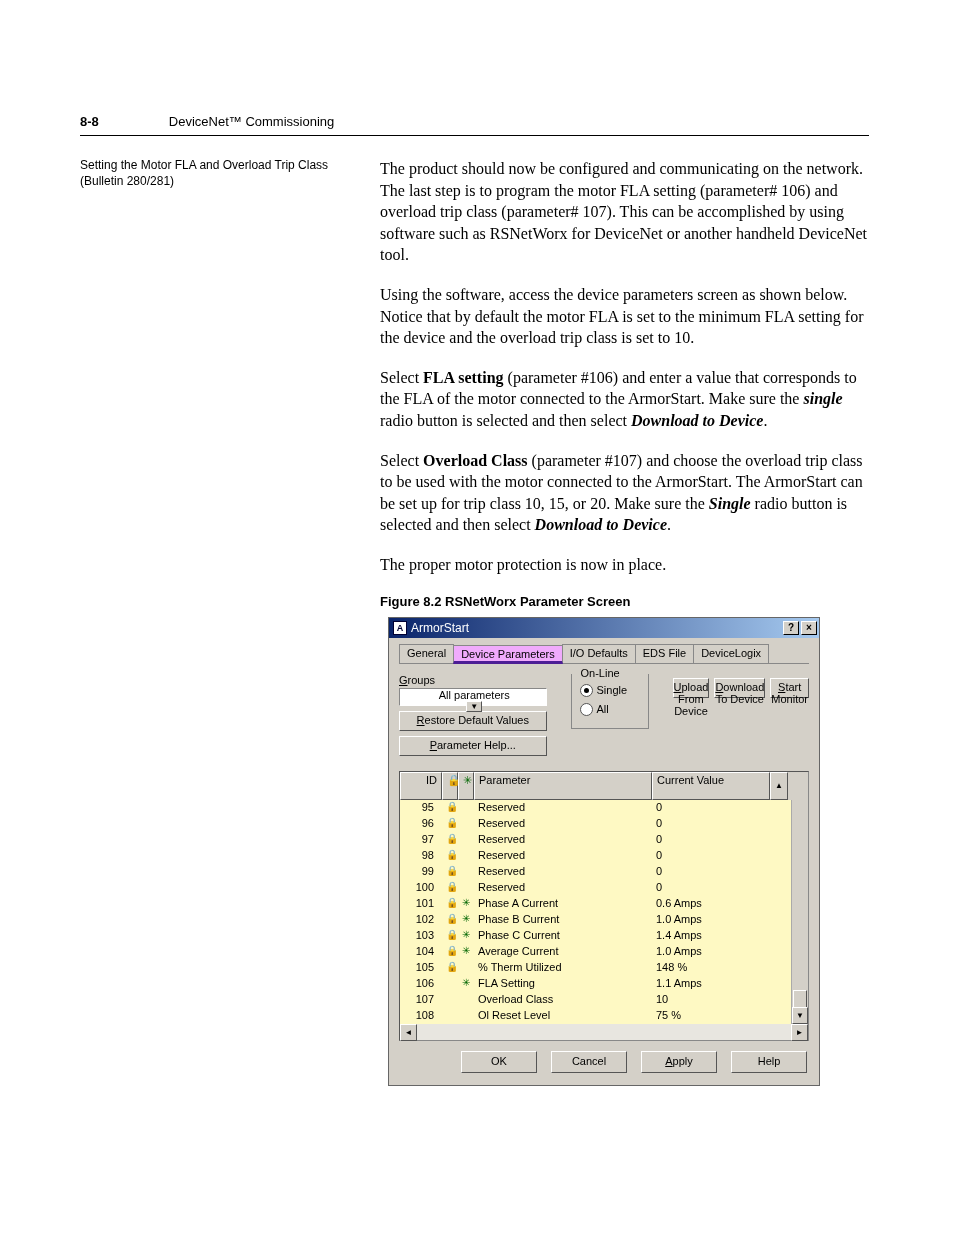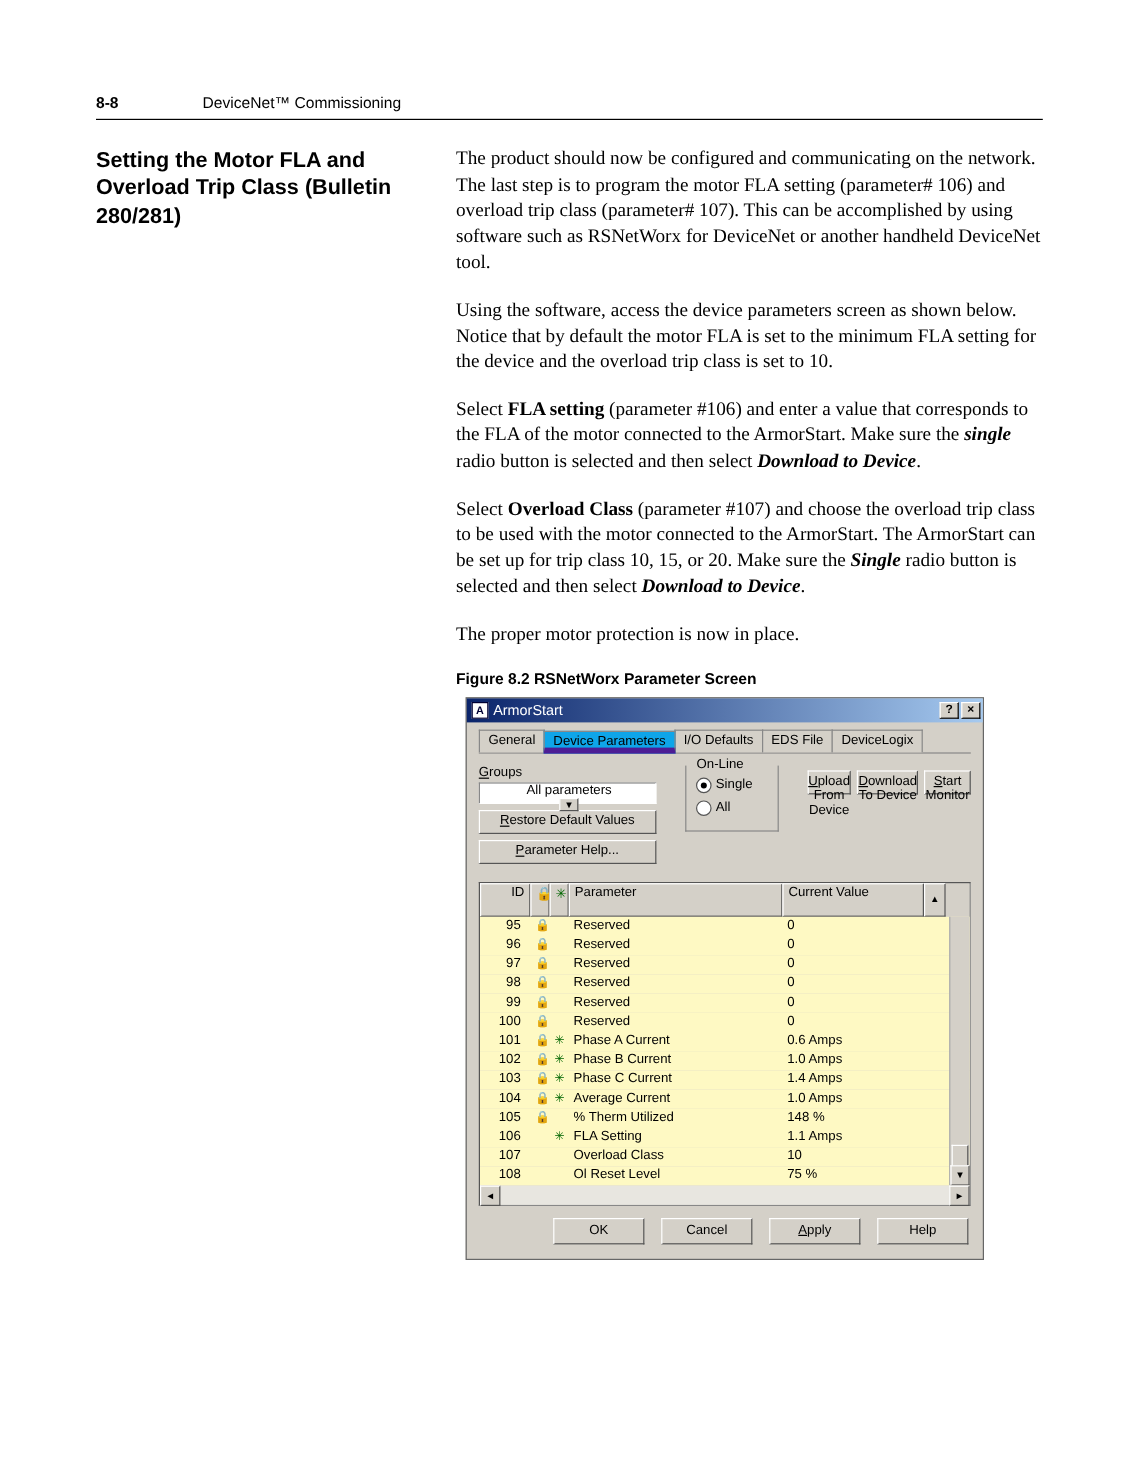--- a/index.html
+++ b/index.html
@@ -17,35 +17,36 @@
   }
   .running-head {
     display: flex;
     align-items: baseline;
     gap: 70px;
     font-family: Arial, Helvetica, sans-serif;
     font-size: 13px;
     border-bottom: 1px solid #000;
     padding-bottom: 6px;
     margin-bottom: 22px;
+    margin-top: 36px;
   }
   .running-head .pn { font-weight: 700; }
   .running-head .ch { font-weight: 400; }
   .columns { display: flex; gap: 0; }
   .left-col {
     width: 300px;
     flex: 0 0 300px;
     padding-right: 20px;
     box-sizing: border-box;
   }
   .right-col { flex: 1; }
   h2.section {
     font-family: Arial, Helvetica, sans-serif;
-    font-weight: 700;
-    font-size: 18px;
+    font-weight: 400;
+    font-size: 12px;
     line-height: 1.3;
     margin: 0 0 18px 0;
   }
   .body p {
     font-size: 16px;
     line-height: 1.35;
     margin: 0 0 18px 0;
   }
   .body b { font-weight: 700; }
   .body i { font-style: italic; font-weight: 700; }
@@ -88,21 +89,21 @@
     display:flex;align-items:center;justify-content:center;
     font-weight:700; font-size:10px;
   }
   .dlg-body { padding: 6px 10px 10px 10px; }
   .tabs { display:flex; border-bottom:1px solid #888; margin-bottom:10px; height:19px;}
   .tab {
     padding:2px 7px 3px 7px; border:1px solid #888; border-bottom:none;
     background:#d4d0c8; position:relative; top:0; margin-right:-1px;
     font-size:11px;
   }
-  .tab.active { background:#0ea5e9; top:1px; z-index:2; border-bottom:5px solid #4c1d95; font-weight:400;}
+  .tab.active { background:#f0abfc; top:1px; z-index:2; border-bottom:3px solid #4c1d95; font-weight:400;}
   .row1 { display:flex; gap:24px; align-items:flex-start; margin-bottom:10px;}
   .groups { width: 152px; }
   .glabel { margin-bottom:2px; }
   .u { text-decoration: underline; }
   .combo {
     height:18px; background:#fff; border:1px solid #888;
     border-right-color:#fff; border-bottom-color:#fff;
     display:flex; align-items:center; justify-content:space-between;
     padding:0 1px 0 4px; box-sizing:border-box; margin-bottom:5px;flex-direction:column;
   }

